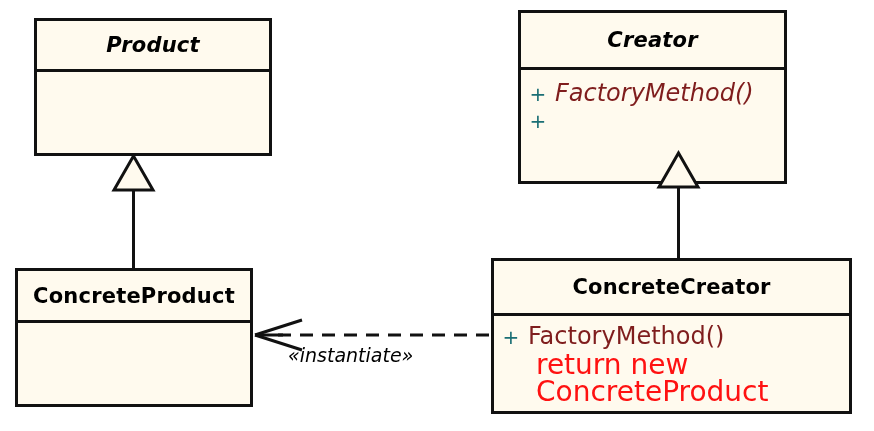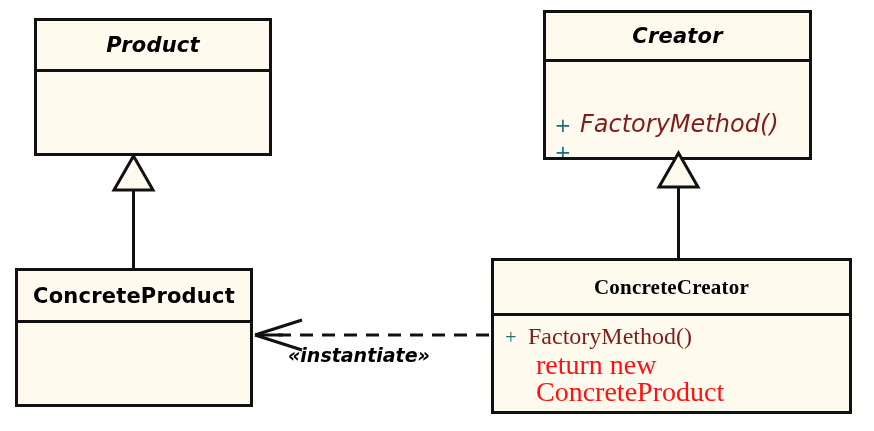--- a/index.html
+++ b/index.html
@@ -99,39 +99,39 @@
 </head>
 <body>
 
 <div id="canvas">
 
   <div class="uml-class" style="left:14px; top:18px; width:238px; height:138px;margin-left:20px;">
     <div class="uml-title abstract" style="height:51px;">Product</div>
     <div class="uml-body"></div>
   </div>
 
-  <div class="uml-class" style="left:543px; top:10px; width:269px; height:150px;gap:39px;">
+  <div class="uml-class" style="left:518px; top:10px; width:269px; height:174px;">
     <div class="uml-title abstract" style="height:57px;">Creator</div>
     <div class="uml-body" style="padding-top:10px;">
       <div class="member-row">
         <span class="member-vis">+</span>
         <span class="member-name abstract-op">FactoryMethod()</span>
       </div>
       <div class="member-row">
         <span class="member-vis">+</span>
       </div>
     </div>
   </div>
 
   <div class="uml-class" style="left:15px; top:268px; width:238px; height:139px;">
     <div class="uml-title" style="height:52px;">ConcreteProduct</div>
     <div class="uml-body"></div>
   </div>
 
-  <div class="uml-class" style="left:491px; top:258px; width:361px; height:156px;font-family:Liberation Serif, serif;">
+  <div class="uml-class" style="left:491px; top:258px; width:361px; height:156px;">
     <div class="uml-title" style="height:55px;">ConcreteCreator</div>
     <div class="uml-body" style="padding-top:7px;">
       <div class="member-row">
         <span class="member-vis">+</span>
         <span class="member-name">FactoryMethod()</span>
       </div>
       <div class="note-line" style="margin-left:42px;">return new</div>
       <div class="note-line" style="margin-left:42px;">ConcreteProduct</div>
     </div>
   </div>
@@ -150,15 +150,15 @@
     </g>
 
      ConcreteProduct («instantiate») --&gt;
     <g>
       <line x1="489" y1="335" x2="278" y2="335" stroke="#111111" stroke-width="3" stroke-dasharray="13,9"></line>
       <path d="M 255 335 L 302 320 M 255 335 L 302 350" stroke="#111111" stroke-width="3" fill="none" stroke-linecap="butt"></path>
       <line x1="255" y1="335" x2="283" y2="335" stroke="#111111" stroke-width="3"></line>
     </g>
   </svg>
 
-  <div class="edge-label" style="left:288px; top:344px;font-weight:bold;">«instantiate»</div>
+  <div class="edge-label" style="left:288px; top:344px;">«instantiate»</div>
 
 </div>
 
 </body></html>

